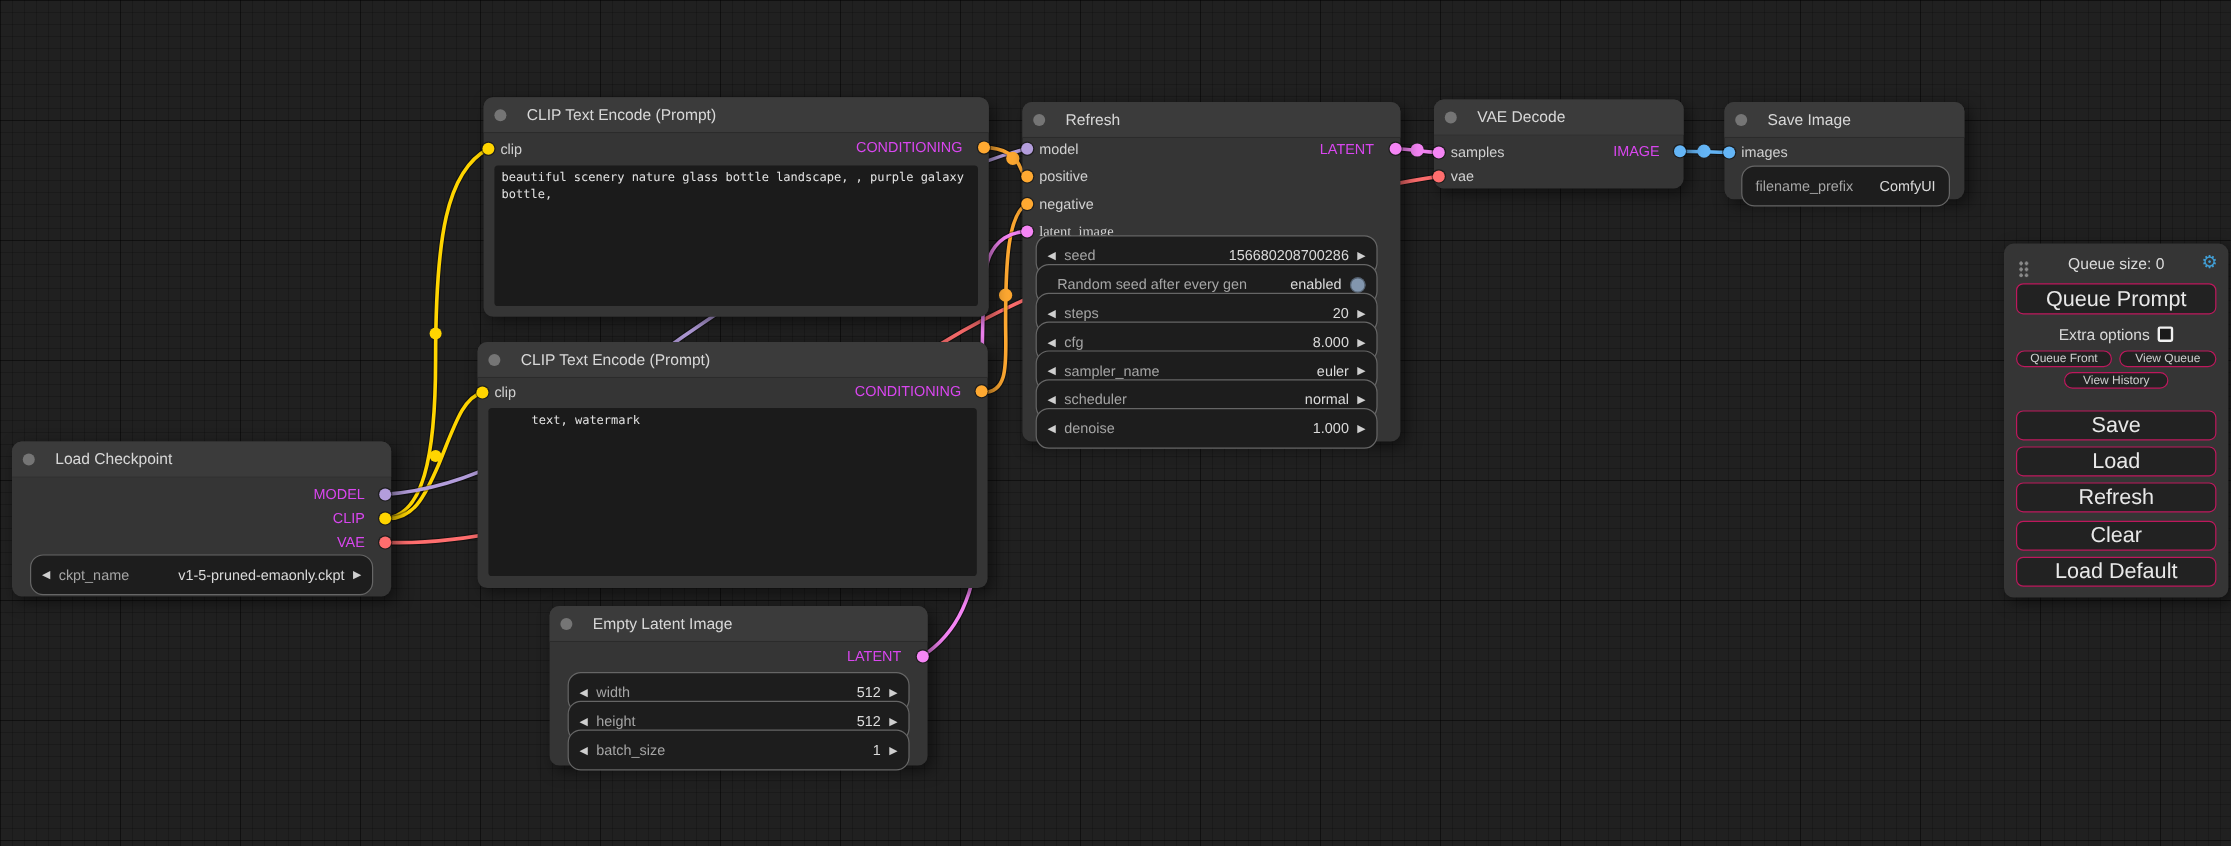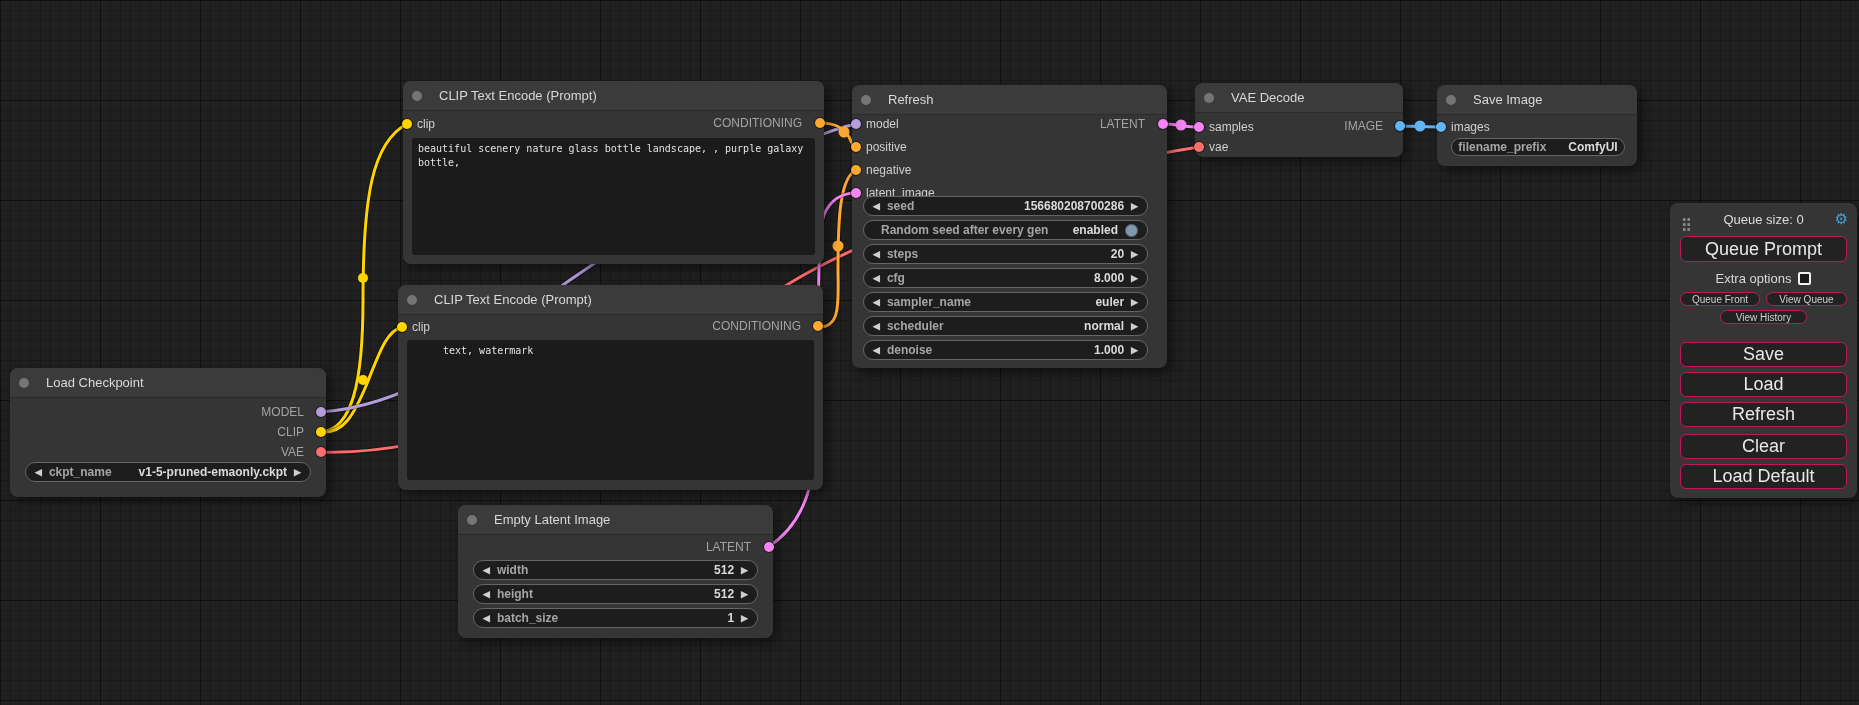--- a/index.html
+++ b/index.html
@@ -17,24 +17,24 @@
     box-shadow:4px 4px 12px rgba(0,0,0,.5);box-sizing:border-box;}
   .node-title{position:absolute;top:0;left:0;right:0;height:30px;background:#3b3b3b;
     border-radius:8px 8px 0 0;border-bottom:1px solid #2b2b2b;color:#d8d8d8;
     font-size:13px;line-height:30px;padding-left:36px;box-sizing:border-box;
     white-space:nowrap;overflow:hidden;}
   .title-dot{position:absolute;left:9px;top:10px;width:10px;height:10px;border-radius:50%;
     background:#757575;}
   .port-dot{position:absolute;width:10px;height:10px;border-radius:50%;z-index:3;
     box-shadow:0 0 0 1px rgba(0,0,0,.45);}
   .in-label{position:absolute;color:#d0d0d0;font-size:12px;line-height:16px;white-space:nowrap;}
-  .out-label{position:absolute;color:#a3a3a3;font-size:12px;line-height:16px;text-align:center;white-space:nowrap;}
+  .out-label{position:absolute;color:#d946ef;font-size:12px;line-height:16px;text-align:center;white-space:nowrap;}
   .widget{position:absolute;height:20px;background:#1d1d1d;border:1px solid #666;
     border-radius:11px;box-sizing:border-box;display:flex;align-items:center;
-    font-size:12px;padding:0 9px;gap:7px;font-weight:bold;}
+    font-size:12px;padding:16px 9px;gap:7px;}
   .widget .arr{color:#cfcfcf;font-size:9px;line-height:18px;}
   .widget .wlabel{color:#a5a5a5;white-space:nowrap;}
   .widget .wvalue{margin-left:auto;color:#dadada;white-space:nowrap;}
   .widget.center{justify-content:center;gap:22px;}
   .widget.center .wvalue{margin-left:0;}
   .toggle-dot{width:13px;height:13px;border-radius:50%;background:#8296ae;
     box-shadow:inset 0 0 0 1px rgba(0,0,0,.35);flex:0 0 auto;}
   .ta{position:absolute;background:#1b1b1b;border-radius:3px;color:#e2e2e2;
     font-family:"DejaVu Sans Mono",monospace;font-size:10px;line-height:14px;
     padding:4px 6px;box-sizing:border-box;white-space:pre-wrap;word-break:break-word;}
@@ -182,21 +182,21 @@
       <span class="title-dot"></span>
       <span>Refresh</span>
     </div>
     <span class="port-dot" style="left:-1px;top:34px;background:#B39DDB;"></span>
     <span class="in-label" style="left:14px;top:31px;">model</span>
     <span class="port-dot" style="left:-1px;top:57px;background:#FFA931;"></span>
     <span class="in-label" style="left:14px;top:54px;">positive</span>
     <span class="port-dot" style="left:-1px;top:80px;background:#FFA931;"></span>
     <span class="in-label" style="left:14px;top:77px;">negative</span>
     <span class="port-dot" style="left:-1px;top:103px;background:#F585F5;"></span>
-    <span class="in-label" style="left:14px;top:100px;">latent_image</span>
+    <span class="in-label" style="left:14px;top:100px;font-family:Liberation Serif, serif;">latent_image</span>
     <span class="out-label" style="right:22px;top:31px;">LATENT</span>
     <span class="port-dot" style="left:306px;top:34px;background:#F585F5;"></span>
 
     <div class="widget" style="left:11px;top:111px;width:285px;">
       <span class="arr">◀</span>
       <span class="wlabel">seed</span>
       <span class="wvalue">156680208700286</span>
       <span class="arr">▶</span>
     </div>
     <div class="widget" style="left:11px;top:135px;width:285px;">

